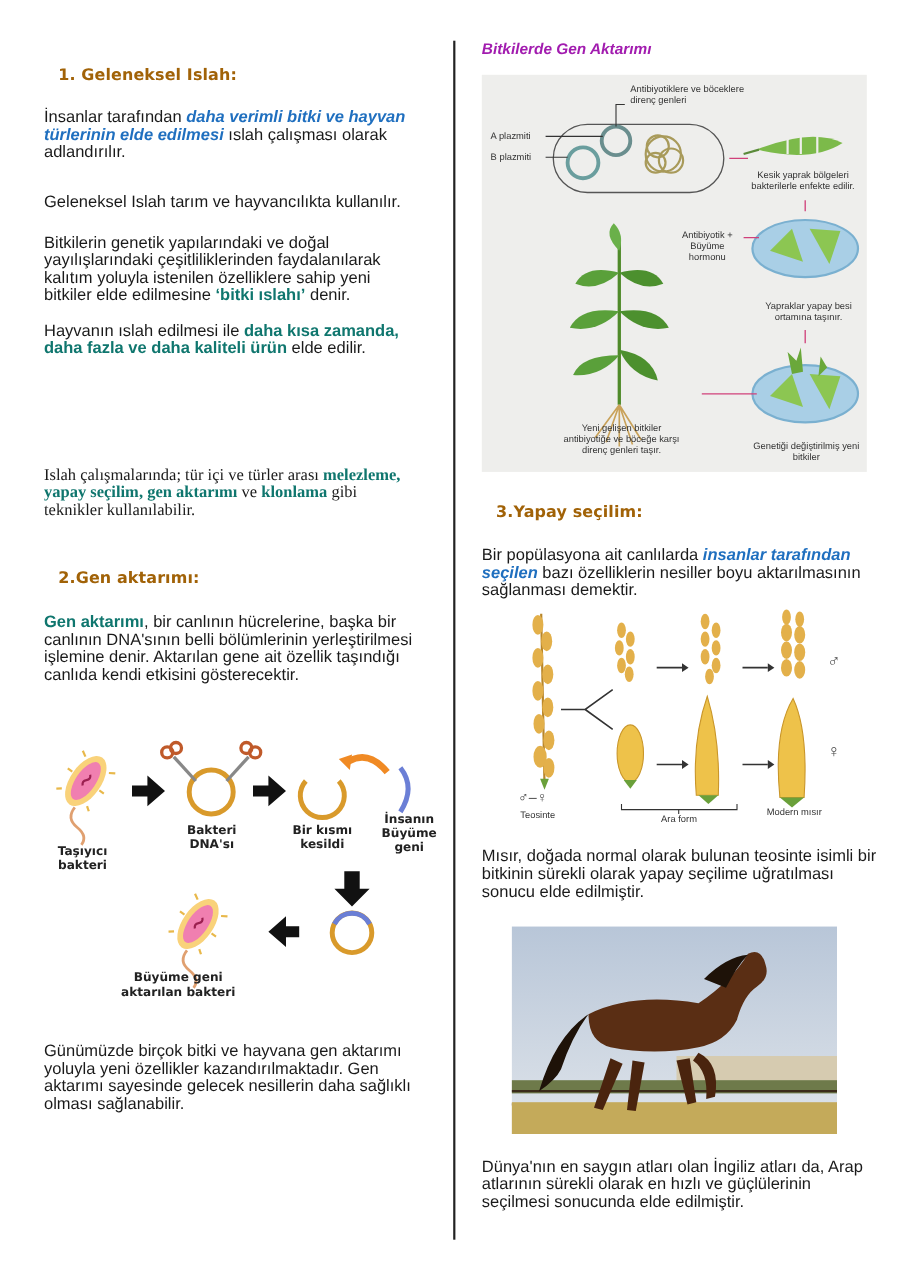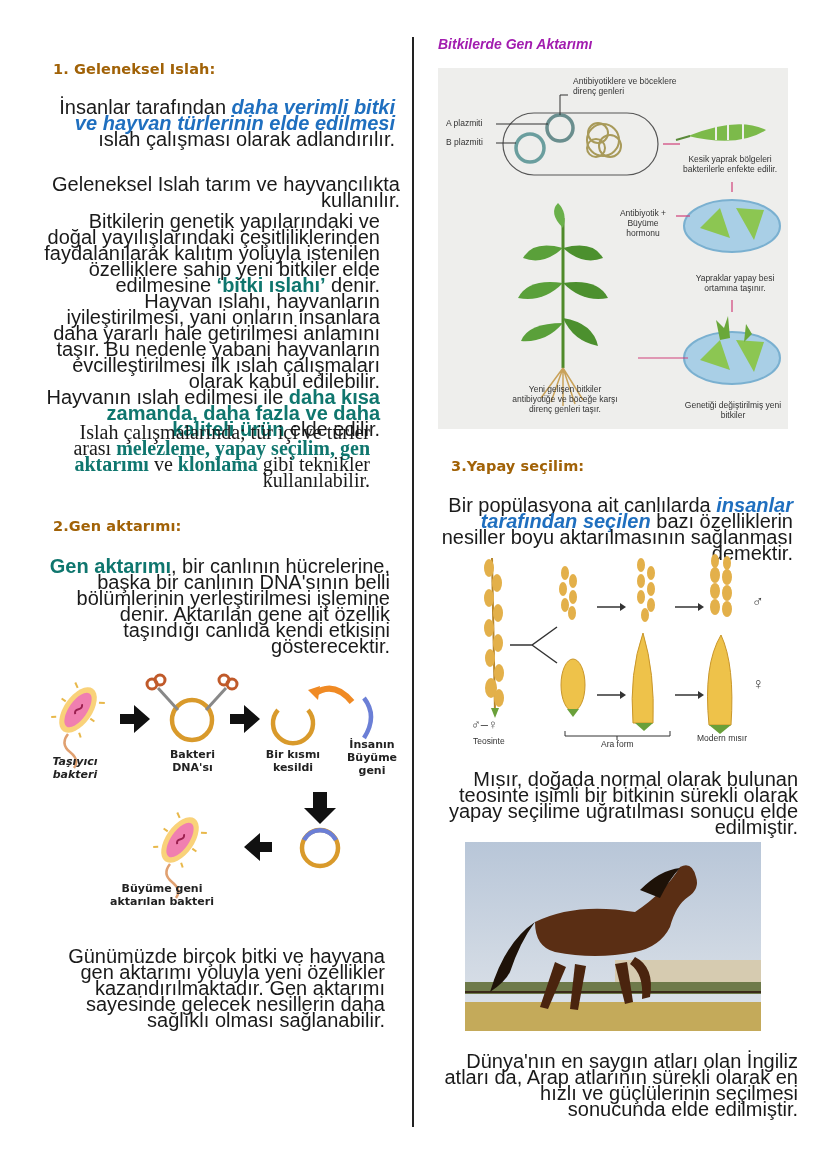--- a/index.html
+++ b/index.html
@@ -1,20 +1,20 @@
 <!DOCTYPE html>
 <html><head>
 <meta charset="utf-8">
 <style>
   * { box-sizing: border-box; margin: 0; padding: 0; }
   html, body { width: 828px; height: 1170px; background: #ffffff; overflow: hidden; }
   body { position: relative; font-family: "Liberation Sans", sans-serif; color: #111; }
   .abs { position: absolute; }
   .h1 { font-family: "DejaVu Sans", sans-serif; font-weight: bold; font-size: 14.5px; color: #a16207; letter-spacing: 0.1px; margin-left: 13px; }
-  .p { font-size: 20px; line-height: 16px; color: #1a1a1a; text-align: right; }
+  .p { font-size: 15px; line-height: 16px; color: #1a1a1a; }
   .p b { font-weight: bold; color: #0f766e; }
   .blue { color: #1f6fbf; font-weight: bold; font-style: italic; }
   .divider { position: absolute; left: 412px; top: 37px; width: 1.6px; height: 1090px; background: #222; }
   .subtitle { font-weight: bold; font-style: italic; font-size: 14px; color: #a21caf; }
   .cap { font-family: "DejaVu Sans", sans-serif; font-weight: bold; font-size: 11px; color: #222; text-align: center; line-height: 13px; }
   .diag-lbl { font-size: 8.5px; color: #333; line-height: 10px; }
   .corn-lbl { font-size: 8.5px; color: #333; }
   svg { display: block; }
 </style>
 </head>
@@ -25,21 +25,21 @@
 <div class="abs h1" style="left:40px; top:61px;">1. Geleneksel Islah:</div>
 
 <div class="abs p" style="left:40px; top:99px; width:355px;">
   <span>İnsanlar tarafından </span><span class="blue">daha verimli bitki ve hayvan türlerinin elde edilmesi</span><span> ıslah çalışması olarak adlandırılır.</span>
 </div>
 
 <div class="abs p" style="left:40px; top:176px; width:360px;">Geleneksel Islah tarım ve hayvancılıkta kullanılır.</div>
 
 <div class="abs p" style="left:40px; top:213px; width:340px;">
   <span>Bitkilerin genetik yapılarındaki ve doğal yayılışlarındaki çeşitliliklerinden faydalanılarak kalıtım yoluyla istenilen özelliklere sahip yeni bitkiler elde edilmesine </span><b>‘bitki ıslahı’</b><span> denir.</span><br>
-  <span>Hayvan ıslahı, hayvanların iyileştirilmesi, yani onların insanlara daha yararlı hale getirilmesi anlamını taşır. Bu nedenle yabani hayvanların evcilleştirilmesi ilk ıslah çalışmaları olarak kabul edilebilir.</span><br>
+  <br>
   <span>Hayvanın ıslah edilmesi ile </span><b>daha kısa zamanda, daha fazla ve daha kaliteli ürün</b><span> elde edilir.</span>
 </div>
 
 <div class="abs p" style="left:40px; top:424px; width:330px;font-family:Liberation Serif, serif;">
   <span>Islah çalışmalarında; tür içi ve türler arası </span><b>melezleme</b><b>, </b><b>yapay seçilim</b><b>, </b><b>gen aktarımı</b><span> ve </span><b>klonlama</b><span> gibi teknikler kullanılabilir.</span>
 </div>
 
 <div class="abs h1" style="left:40px; top:518px;">2.Gen aktarımı:</div>
 
 <div class="abs p" style="left:40px; top:558px; width:350px;">
@@ -102,21 +102,21 @@
         <line x1="-18" y1="-14" x2="-21" y2="-18"></line>
           <line x1="0" y1="-15" x2="0" y2="-20"></line>
           <line x1="18" y1="-13" x2="21" y2="-18"></line>
         <line x1="-18" y1="14" x2="-21" y2="18"></line>
           <line x1="0" y1="15" x2="0" y2="20"></line>
           <line x1="18" y1="13" x2="21" y2="18"></line>
       </g>
     </g>
     <path d="M130 194 q-8 10 2 18 q10 8 4 16" stroke="#e0a070" stroke-width="2.5" fill="none"></path>
   </svg>
-  <div class="abs cap" style="left:0px; top:85px; width:70px;font-style:italic;">Taşıyıcı bakteri</div>
+  <div class="abs cap" style="left:0px; top:97px; width:70px;">Taşıyıcı bakteri</div>
   <div class="abs cap" style="left:120px; top:78px; width:65px;">Bakteri DNA'sı</div>
   <div class="abs cap" style="left:222px; top:78px; width:62px;">Bir kısmı kesildi</div>
   <div class="abs cap" style="left:302px; top:68px; width:60px;">İnsanın Büyüme geni</div>
   <div class="abs cap" style="left:52px; top:212px; width:140px;">Büyüme geni aktarılan bakteri</div>
 </div>
 
 <div class="abs p" style="left:40px; top:948px; width:345px;">Günümüzde birçok bitki ve hayvana gen aktarımı yoluyla yeni özellikler kazandırılmaktadır. Gen aktarımı sayesinde gelecek nesillerin daha sağlıklı olması sağlanabilir.</div>
 
 <div class="abs subtitle" style="left:438px; top:36px;">Bitkilerde Gen Aktarımı</div>
 

